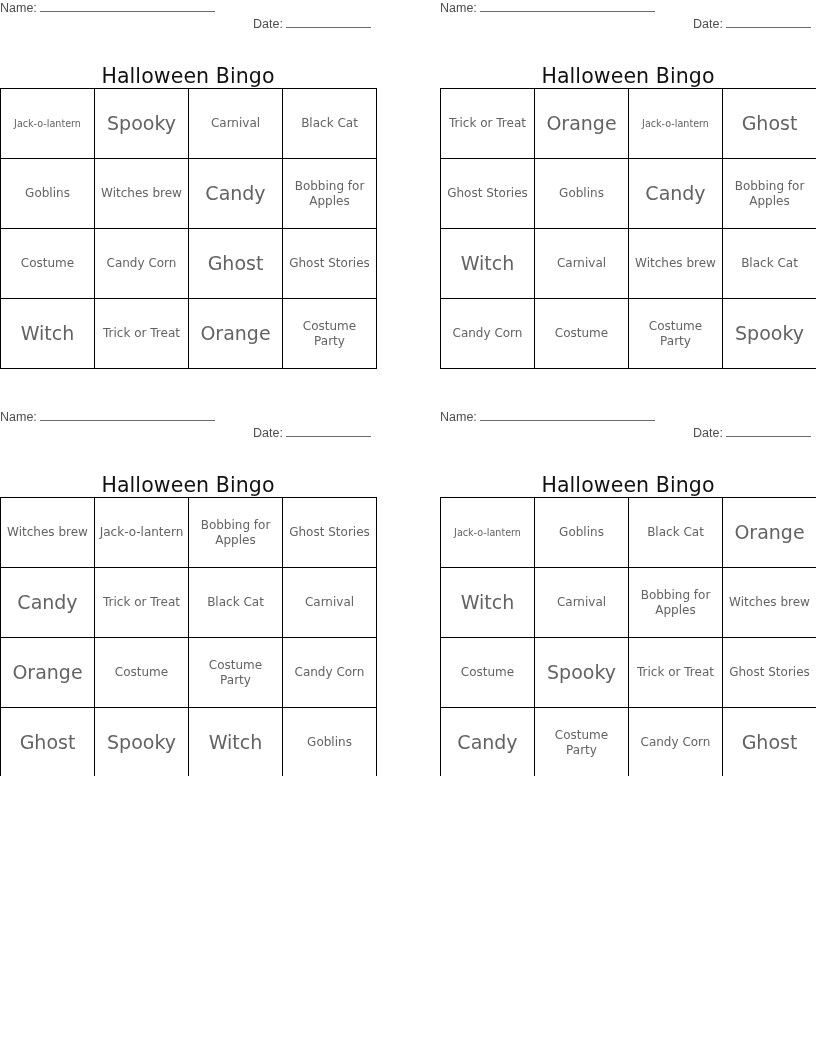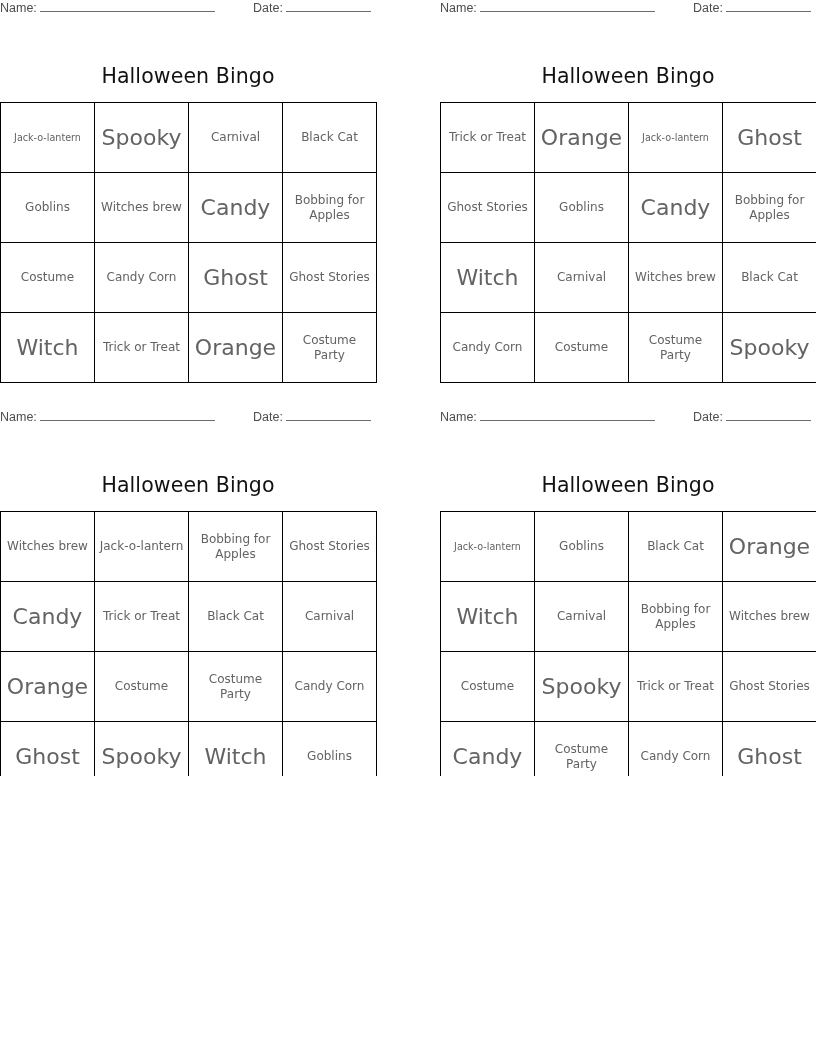--- a/index.html
+++ b/index.html
@@ -43,58 +43,57 @@
     font-family: "Liberation Sans", sans-serif;
   }
   .meta-rule {
     display: inline-block;
     border-bottom: 1px solid #6b6b6b;
     height: 11px;
     vertical-align: baseline;
     margin-left: 3px;
   }
   .meta-name { position: absolute; left: 0px;   top: 0px; }
-  .meta-date { position: absolute; left: 253px; top: 0px; }
+  .meta-date { position: absolute; left: 253px; top: 16px; }
   .rule-name { width: 175px; }
   .rule-date { width: 85px; }
 
   
   .card-title {
     width: 376px;
     text-align: center;
     font-family: "DejaVu Sans", sans-serif;
     font-size: 20.5px;
     font-weight: 400;
     color: #111111;
     margin-top: 42px;
     letter-spacing: 0.1px;
   }
 
   
   .bingo-grid {
-    margin-top: 14px;
     width: 376px;
     border-collapse: collapse;
     table-layout: fixed;
   }
   .bingo-grid td {
     width: 94px;
     height: 70px;
     border: 1px solid #000000;
     text-align: center;
     vertical-align: middle;
     padding: 2px 4px;
     color: #636363;
     font-family: "DejaVu Sans", sans-serif;
     line-height: 1.18;
     overflow: hidden;
   }
   td.sz-s { font-size: 9.6px; }
   td.sz-m { font-size: 12px; }
-  td.sz-xl { font-size: 22px; }
+  td.sz-xl { font-size: 19px; }
 </style>
 </head>
 <body>
 
 <div class="page">
 
   <div class="card card-tl">
     <div class="meta-row">
       <span class="meta-name">
         <span class="meta-label">Name:</span><span class="meta-rule rule-name"></span>

